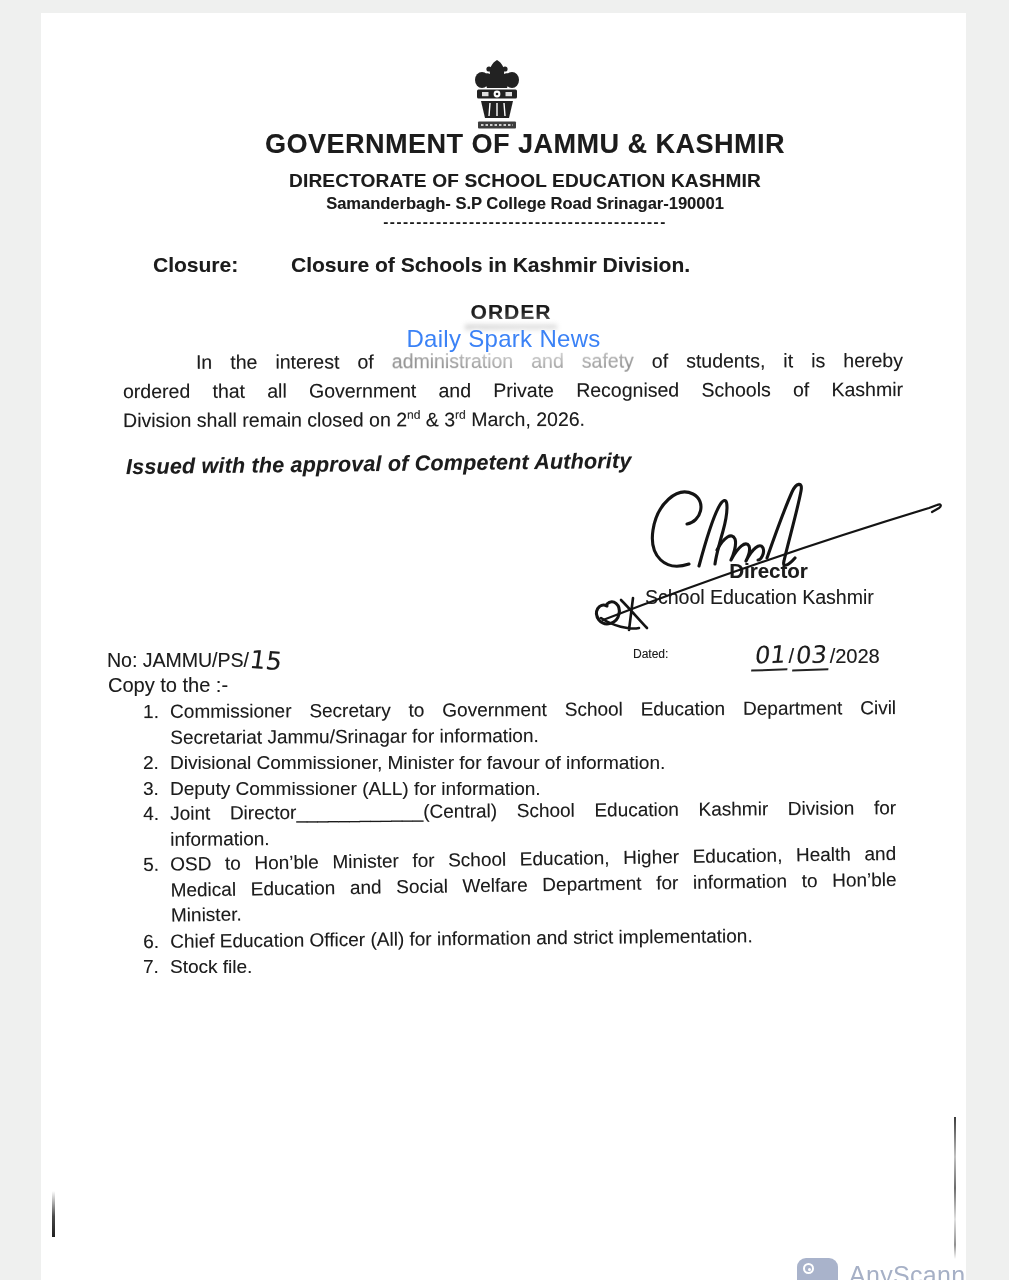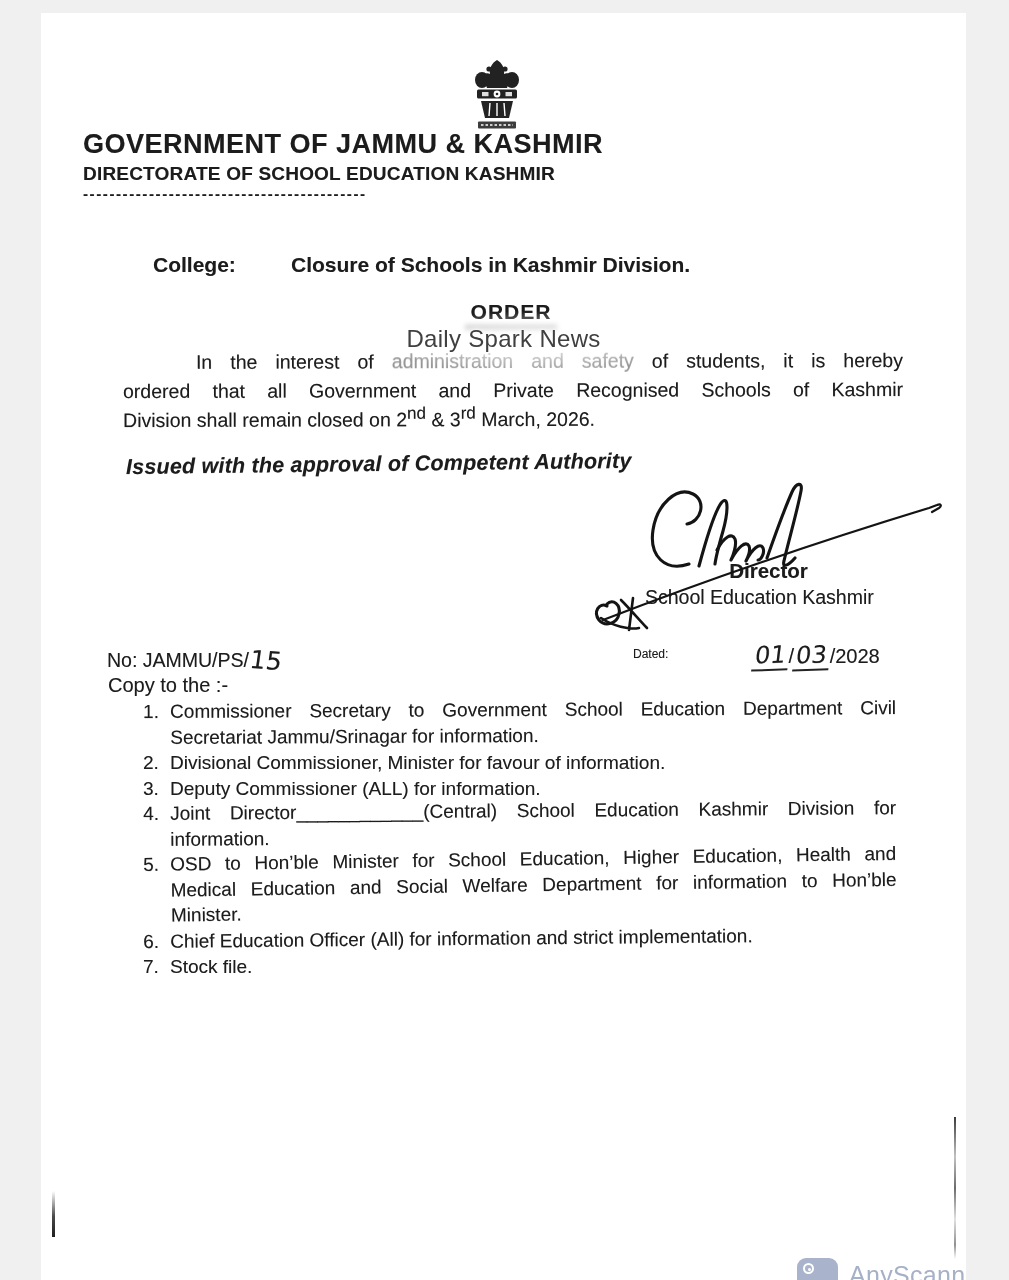--- a/index.html
+++ b/index.html
@@ -12,48 +12,48 @@
     color:#1c1c1c;
   }
   .page {
     position:absolute; left:41px; top:13px; width:925px; height:1267px;
     background:#ffffff; overflow:hidden;
     text-shadow:0.2px 0.2px 0.45px rgba(35,35,35,.38);
   }
 
   
   .emblem { position:absolute; left:428px; top:45px; width:56px; height:76px; filter:blur(.3px); }
-  .letterhead { position:absolute; left:42px; top:116px; width:884px; text-align:left; }
+  .letterhead { position:absolute; left:42px; top:116px; width:884px; text-align:center; }
   .lh-gov { font-size:27px; font-weight:bold; letter-spacing:.5px; }
-  .lh-dir { font-size:19px; font-weight:bold; margin-top:3px; letter-spacing:.2px; }
+  .lh-dir { font-size:19px; font-weight:bold; margin-top:10px; letter-spacing:.2px; }
   .lh-addr { font-size:16.5px; font-weight:bold; margin-top:2px; }
   .lh-div { font-size:15px; font-weight:bold; letter-spacing:1.6px; margin-top:0px; white-space:nowrap; }
 
   
   .subject-row { position:absolute; left:112px; top:240px; width:760px; font-size:21px; font-weight:bold; }
   .subject-label { position:absolute; left:0; top:0; }
   .subject-text { position:absolute; left:138px; top:0;text-align:right; }
   .order-wrap { position:absolute; left:390px; top:287px; width:160px; text-align:center; }
   .order-heading { font-size:21px; font-weight:bold; letter-spacing:1px; }
   .order-underline { width:92px; height:5px; margin:1px auto 0; background:#8f8f8f; filter:blur(2.4px); opacity:.6; }
 
   
   .wm-halo { position:absolute; left:340px; top:298px; width:300px; height:62px;
     background:radial-gradient(closest-side, rgba(255,255,255,.95), rgba(255,255,255,0)); z-index:3; }
   .wm-news { position:absolute; left:0; top:312px; width:925px; text-align:center; font-size:24px;
-    color:#404040; z-index:4; text-shadow:0 0 6px #fff,0 0 2px #fff; letter-spacing:.3px; }
+    color:#3b82f6; z-index:4; text-shadow:0 0 6px #fff,0 0 2px #fff; letter-spacing:.3px; }
 
   
   .para { position:absolute; left:82px; top:334px; width:780px; font-size:19.5px; z-index:2; transform:rotate(-.15deg); }
   .pl { line-height:29px; height:29px; overflow:hidden; }
   .pl.j { text-align:justify; }
   .pl.j::after { content:""; display:inline-block; width:100%; height:0; }
   .pl.indent { text-indent:73px; }
   .faded { color:#3c3c3c; opacity:.55; filter:blur(.4px); }
-  sup.ord { font-size:17px; vertical-align:super; line-height:0; }
+  sup.ord { font-size:12px; vertical-align:super; line-height:0; }
 
   
   .approval { position:absolute; left:85px; top:442px; font-size:21.5px; font-weight:bold; font-style:italic;
     transform:rotate(-.7deg); transform-origin:left center; letter-spacing:.2px; }
 
   
   .sig-svg { position:absolute; left:500px; top:455px; width:420px; height:170px; z-index:5; }
   .sig-title { position:absolute; left:640px; top:546px; width:175px; text-align:center; font-size:20.5px; font-weight:bold; }
   .sig-org { position:absolute; left:604px; top:573px; font-size:19.5px; }
 
@@ -114,25 +114,26 @@
     <circle cx="28" cy="36" r="1.3" fill="#222222"></circle>
     <rect x="13" y="34" width="6.5" height="4.2" fill="#ffffff" opacity=".85"></rect>
     <rect x="36.5" y="34" width="6.5" height="4.2" fill="#ffffff" opacity=".85"></rect>
     <path d="M21 45 L20 58 M28 45 L28 58 M35 45 L36 58" stroke="#ffffff" stroke-width="1.4" fill="none"></path>
     <path d="M12 67 H44" stroke="#ffffff" stroke-width="1.6" stroke-dasharray="2.5 2" fill="none"></path>
   </svg>
 
   <div class="letterhead">
     <div class="lh-gov">GOVERNMENT OF JAMMU &amp; KASHMIR</div>
     <div class="lh-dir">DIRECTORATE OF SCHOOL EDUCATION KASHMIR</div>
+    <div class="lh-addr">Samanderbagh- S.P College Road Srinagar-190001</div>
     <div class="lh-div">-------------------------------------------</div>
   </div>
 
   <div class="subject-row">
-    <span class="subject-label">College:</span>
+    <span class="subject-label">Closure:</span>
     <span class="subject-text">Closure of Schools in Kashmir Division.</span>
   </div>
 
   <div class="order-wrap">
     <div class="order-heading">ORDER</div>
     <div class="order-underline"></div>
   </div>
 
   <div class="wm-halo"></div>
   <div class="wm-news">Daily Spark News</div>

